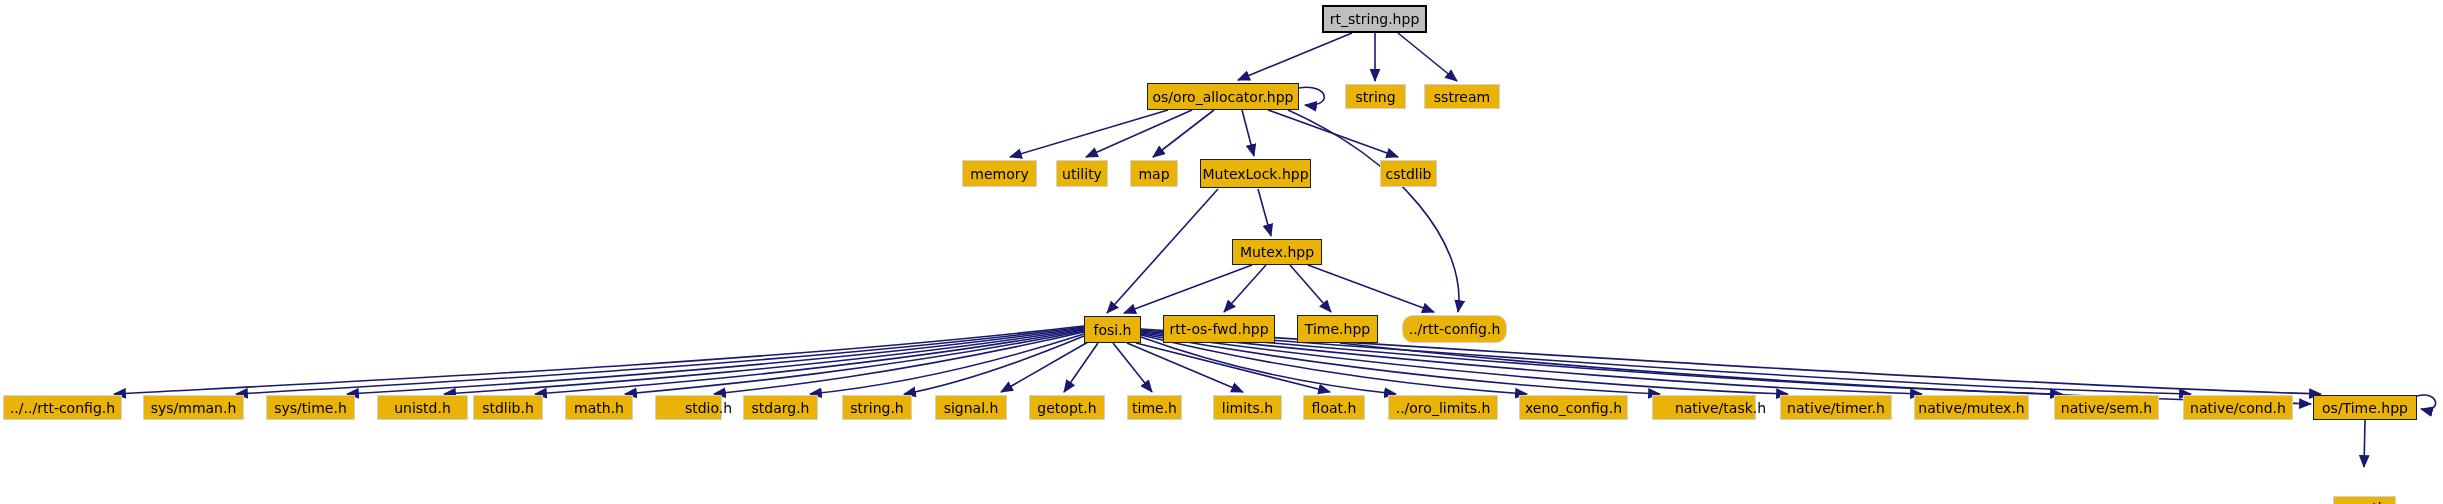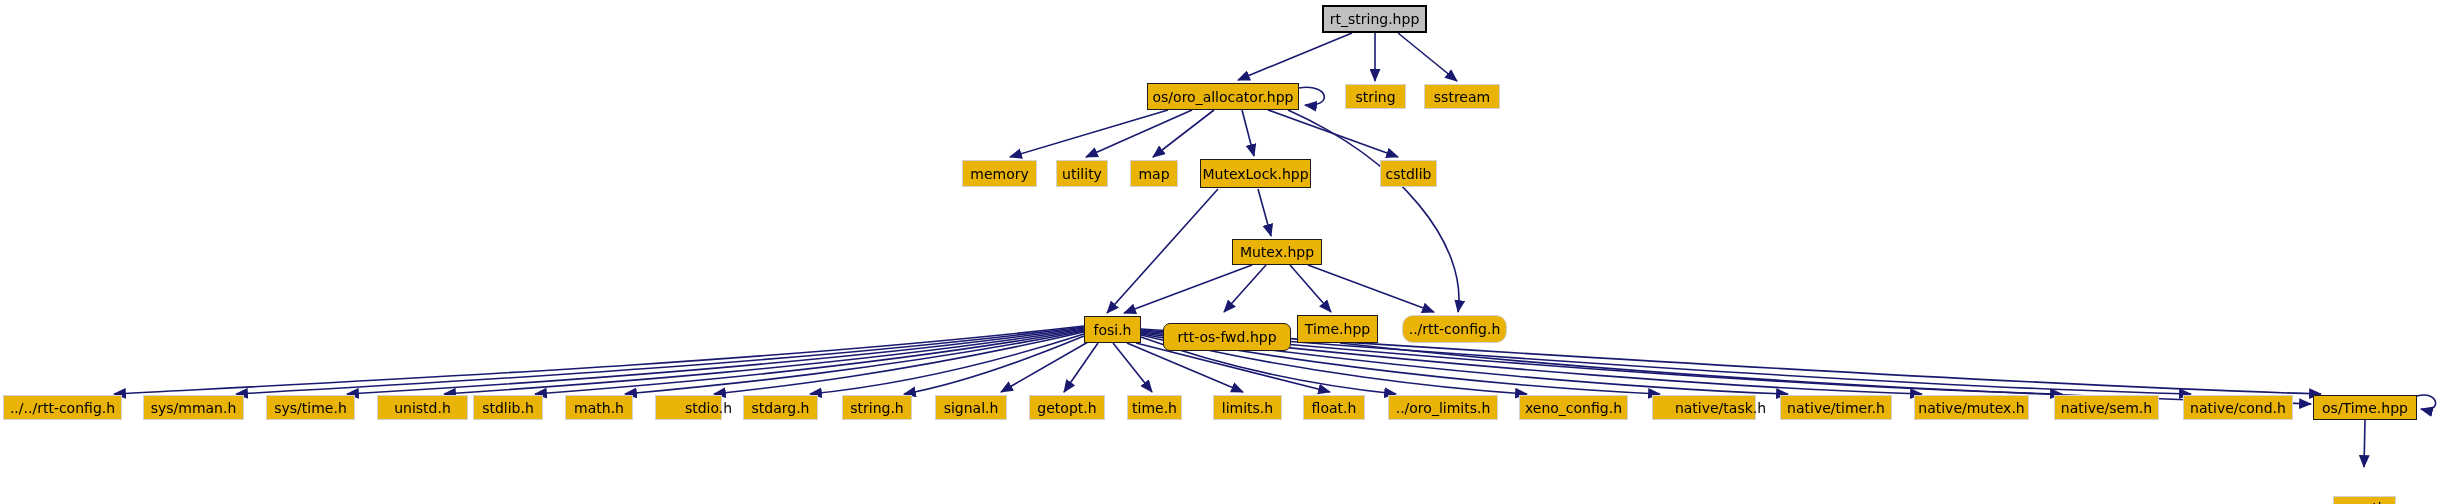--- a/index.html
+++ b/index.html
@@ -85,21 +85,21 @@
       <div class="node documented" style="left: 1147px; top: 83px; width: 152px; height: 27px;">os/oro_allocator.hpp</div>
       <div class="node external" style="left: 1345px; top: 84px; width: 61px; height: 25px;">string</div>
       <div class="node external" style="left: 1424px; top: 84px; width: 76px; height: 25px;">sstream</div>
       <div class="node external" style="left: 962px; top: 160px; width: 75px; height: 27px;">memory</div>
       <div class="node external" style="left: 1056px; top: 160px; width: 52px; height: 27px;">utility</div>
       <div class="node external" style="left: 1130px; top: 160px; width: 48px; height: 27px;">map</div>
       <div class="node documented" style="left: 1200px; top: 159px; width: 111px; height: 29px;">MutexLock.hpp</div>
       <div class="node external" style="left: 1380px; top: 160px; width: 57px; height: 27px;">cstdlib</div>
       <div class="node documented" style="left: 1232px; top: 239px; width: 90px; height: 26px;">Mutex.hpp</div>
       <div class="node documented" style="left: 1084px; top: 316px; width: 57px; height: 27px;">fosi.h</div>
-      <div class="node documented" style="left: 1163px; top: 323px; width: 128px; height: 28px; border-radius: 7px;">rtt-os-fwd.hpp</div>
+      <div class="node documented" style="left: 1163px; top: 315px; width: 112px; height: 28px;">rtt-os-fwd.hpp</div>
       <div class="node documented" style="left: 1297px; top: 315px; width: 81px; height: 28px;">Time.hpp</div>
       <div class="node external" style="left: 1402px; top: 315px; width: 105px; height: 28px; border-radius: 11px;">../rtt-config.h</div>
       <div class="node external" style="left: 3px; top: 395px; width: 119px; height: 25px;">../../rtt-config.h</div>
       <div class="node external" style="left: 143px; top: 395px; width: 101px; height: 25px;">sys/mman.h</div>
       <div class="node external" style="left: 266px; top: 395px; width: 89px; height: 25px;">sys/time.h</div>
       <div class="node external" style="left: 377px; top: 395px; width: 91px; height: 25px;">unistd.h</div>
       <div class="node external" style="left: 473px; top: 395px; width: 70px; height: 25px;">stdlib.h</div>
       <div class="node external" style="left: 565px; top: 395px; width: 68px; height: 25px;">math.h</div>
       <div class="node external" style="left: 655px; top: 395px; width: 67px; height: 25px; padding-left: 40px;">stdio.h</div>
       <div class="node external" style="left: 743px; top: 395px; width: 75px; height: 25px;">stdarg.h</div>

